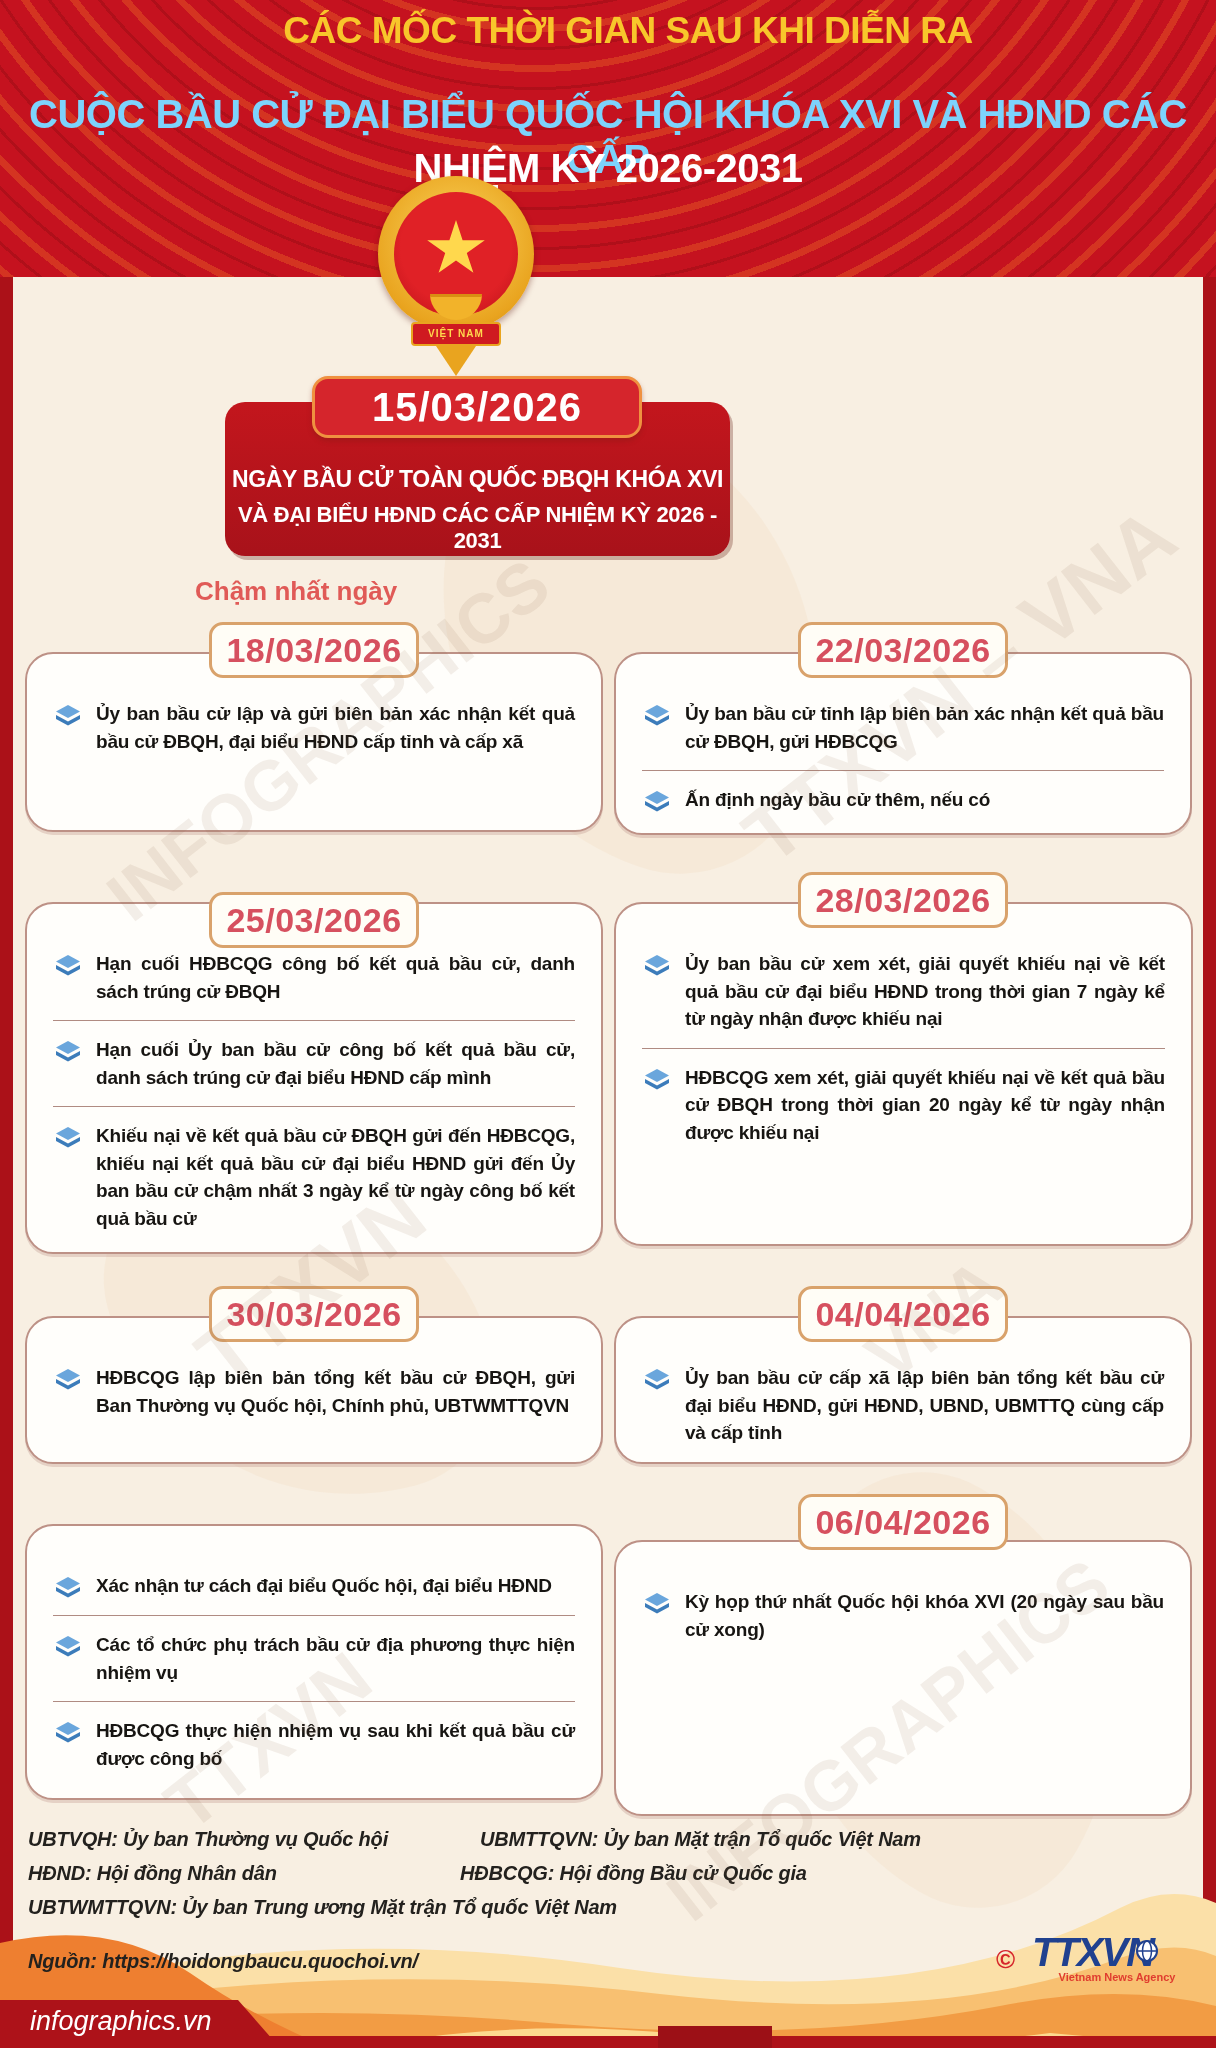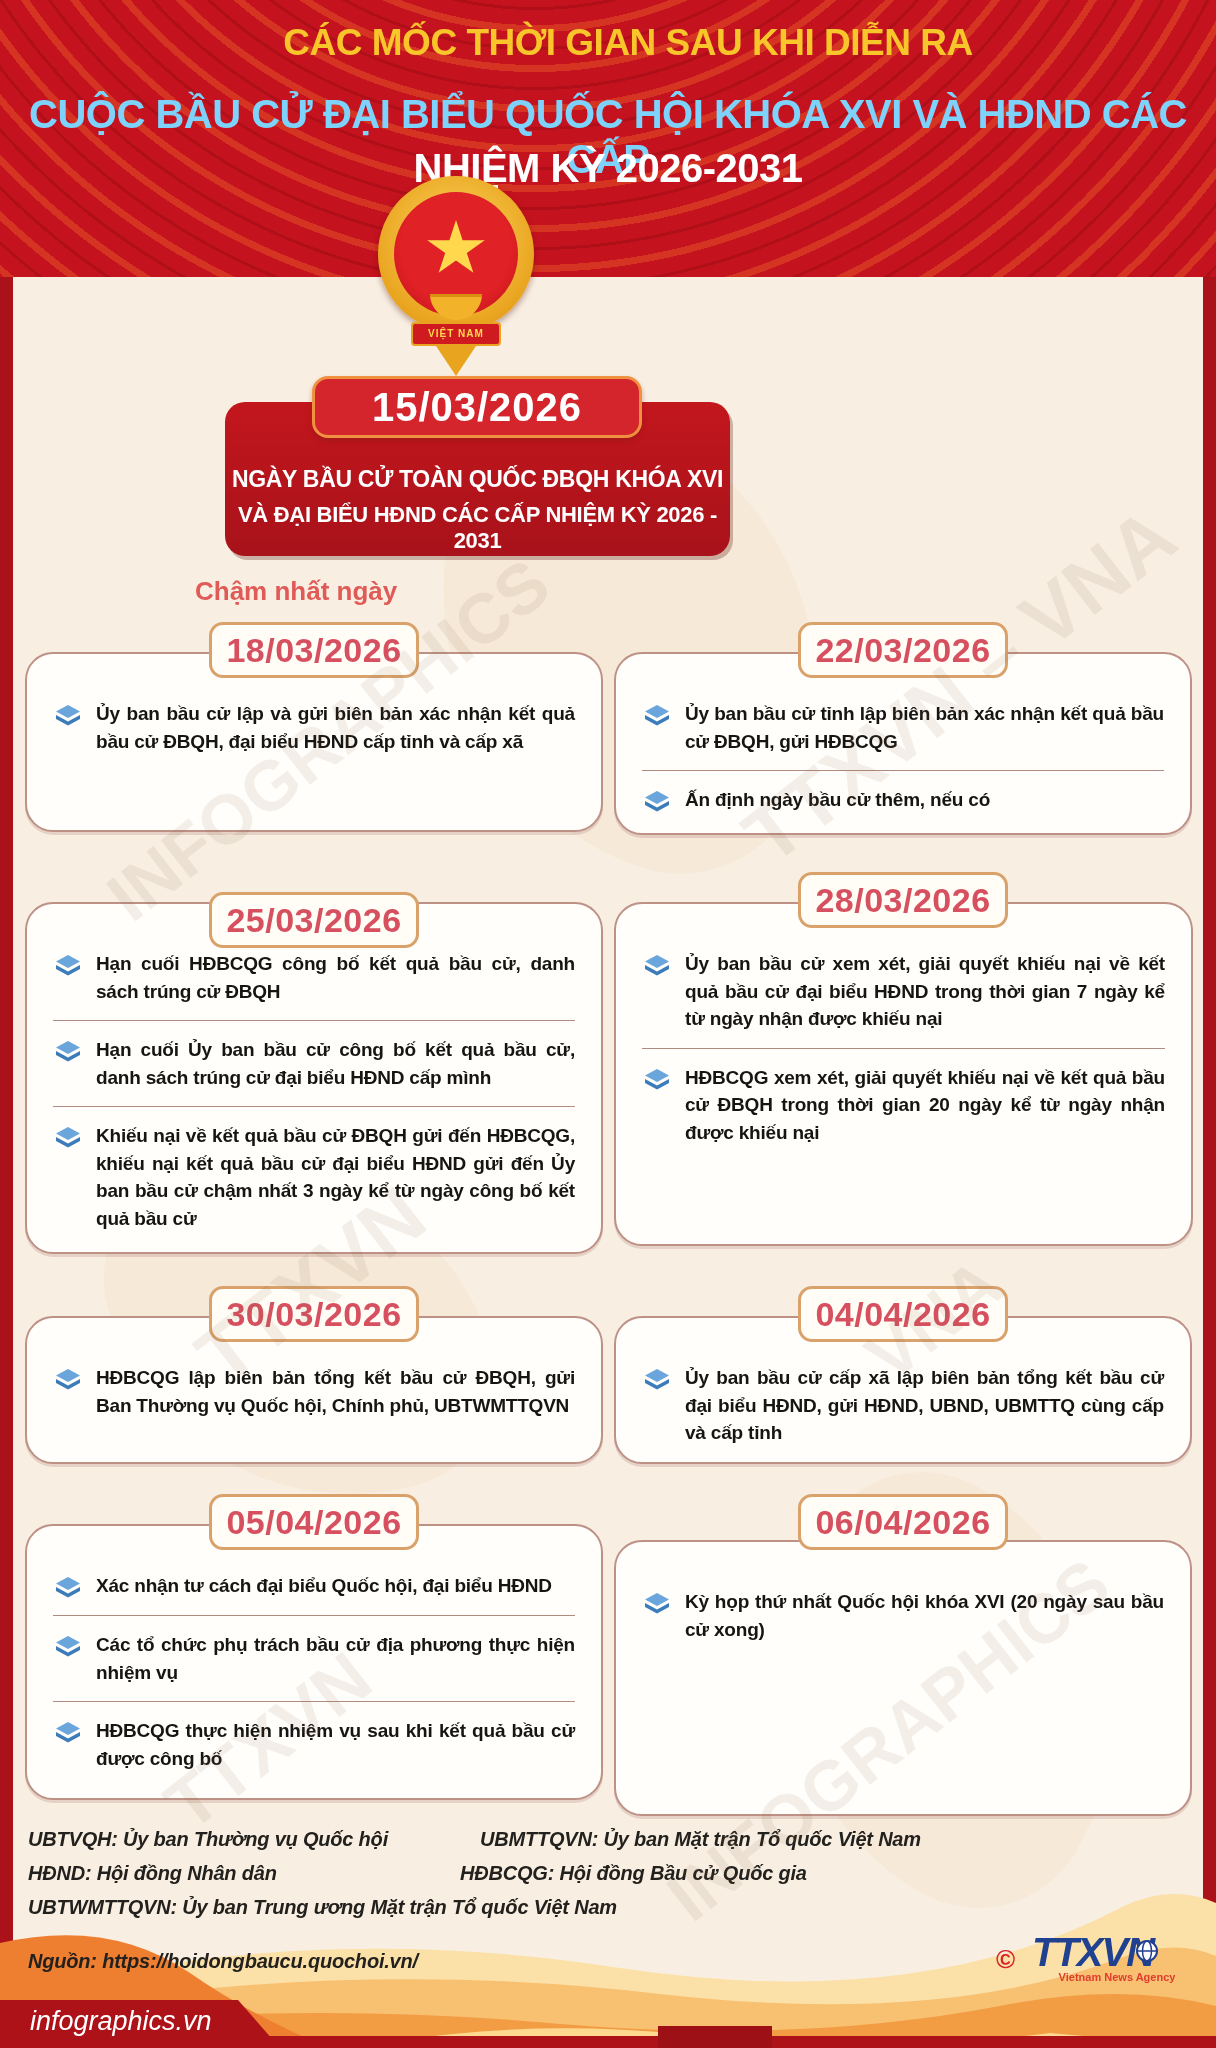--- a/index.html
+++ b/index.html
@@ -7,21 +7,21 @@
   body { font-family:"Liberation Sans","DejaVu Sans",sans-serif; }
   .page { position:relative; width:1216px; height:2048px; background:#f8efe2; overflow:hidden; }
 
   
   .header { position:absolute; left:0; top:0; width:1216px; height:277px; background:#c5121f; overflow:hidden; }
   .header::before { content:""; position:absolute; inset:-20px;
     background:repeating-radial-gradient(circle at 555px -330px,
       transparent 0 15px, rgba(233,99,36,.42) 15px 22px,
       transparent 22px 37px, rgba(120,8,12,.28) 37px 40px); }
   .h-line { position:absolute; left:0; width:1216px; text-align:center; font-weight:700; letter-spacing:-0.5px; }
-  .h1 { top:22px; font-size:37px; color:#f8c62b;padding-left:40px; }
+  .h1 { top:10px; font-size:37px; color:#f8c62b;padding-left:40px; }
   .h2 { top:92px; font-size:40px; color:#7dd3fc; }
   .h3 { top:146px; font-size:40px; color:#ffffff; }
 
   
   .emblem { position:absolute; left:378px; top:176px; width:156px; height:210px; }
   .emb-circle { position:absolute; left:0; top:0; width:156px; height:156px; border-radius:50%;
     background:radial-gradient(circle at 50% 42%, #f6c64a 0 24%, #e9a41f 70%, #c9820f 100%);
     box-shadow:0 3px 6px rgba(90,20,10,.4); }
   .emb-inner { position:absolute; left:16px; top:16px; width:124px; height:124px; border-radius:50%;
     background:radial-gradient(circle at 50% 45%, #e02126 0 60%, #b80f17 100%); }
@@ -231,21 +231,20 @@
   <div class="dbox" style="left:614px; top:1316px; width:578px; height:148px;">
     <div class="bullet">
       <svg class="li-ic" viewBox="0 0 26 24">
           <path d="M13 1 L25 7.5 13 14 1 7.5Z" fill="#6aa6dc"></path>
           <path d="M1 11 L13 17.5 25 11 L25 15 L13 21.5 1 15Z" fill="#3c7cba"></path>
         </svg>
       <p>Ủy ban bầu cử cấp xã lập biên bản tổng kết bầu cử đại biểu HĐND, gửi HĐND, UBND, UBMTTQ cùng cấp và cấp tỉnh</p>
     </div>
   </div>
 
-  <div class="dbadge" style="left:209px; top:1494px;">05/04/2026</div>
   <div class="dbox" style="left:25px; top:1524px; width:578px; height:276px;">
     <div class="bullet">
       <svg class="li-ic" viewBox="0 0 26 24">
           <path d="M13 1 L25 7.5 13 14 1 7.5Z" fill="#6aa6dc"></path>
           <path d="M1 11 L13 17.5 25 11 L25 15 L13 21.5 1 15Z" fill="#3c7cba"></path>
         </svg>
       <p>Xác nhận tư cách đại biểu Quốc hội, đại biểu HĐND</p>
     </div>
     <hr class="bdiv">
     <div class="bullet">

